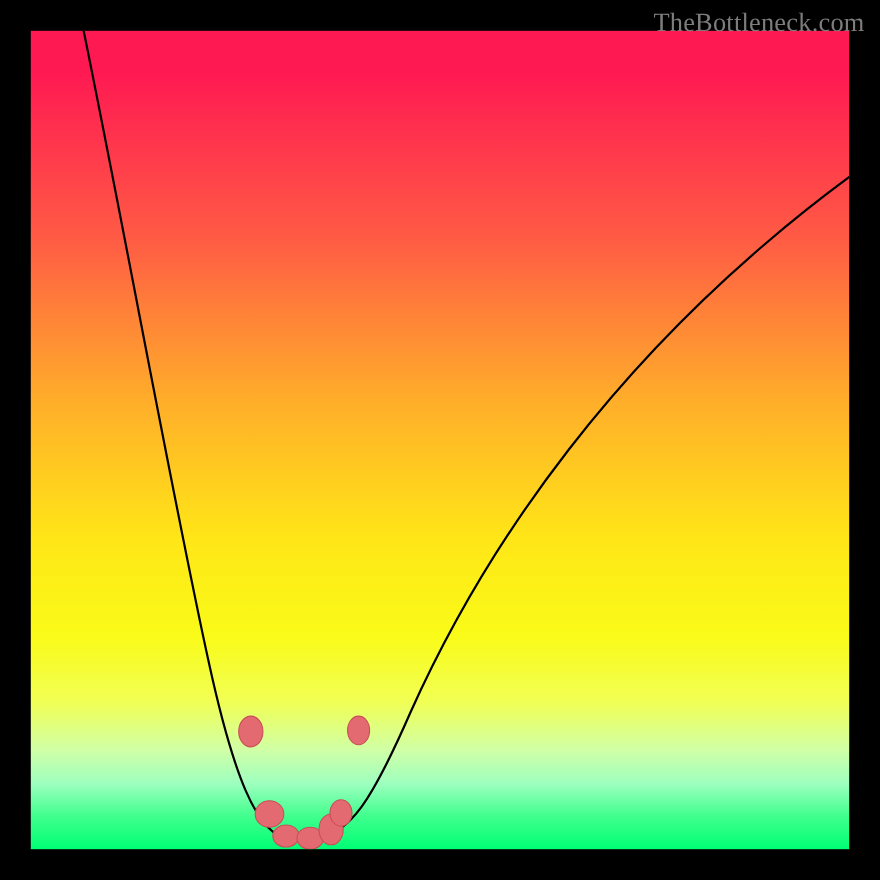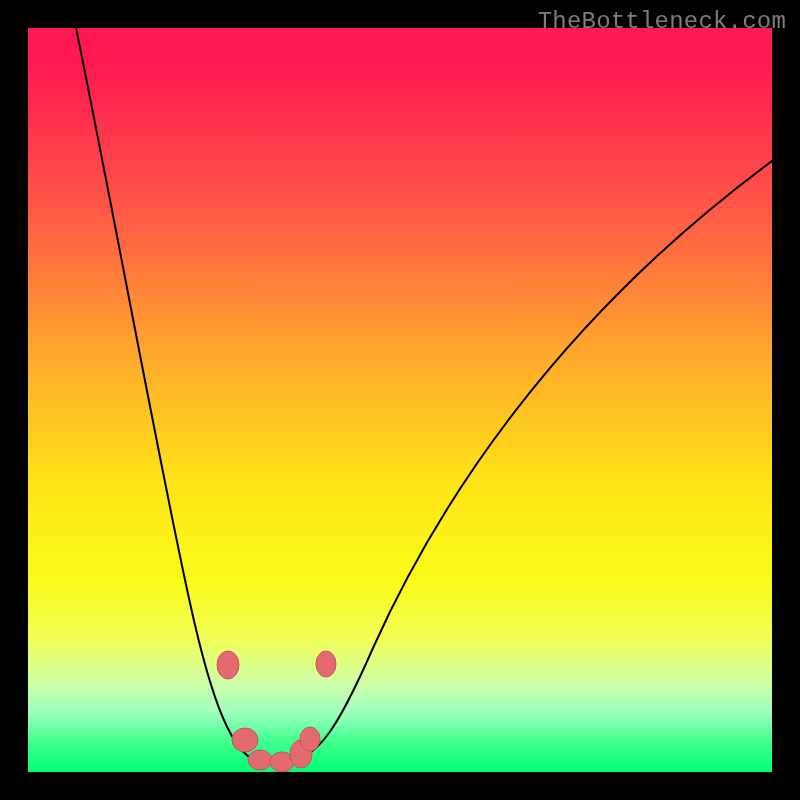--- a/index.html
+++ b/index.html
@@ -29,21 +29,21 @@
       #40ff8d 96%,
       #00ff74 100%
     );
     overflow: hidden;
   }
   .watermark {
     position: absolute;
     top: 8px;
     right: 14px;
     color: #7d7d7d;
-    font-family: Liberation Mono, monospace;
+    font-family: Liberation Serif, serif;
     font-size: 24px;
     letter-spacing: 0.2px;
   }
   svg.curves {
     position: absolute;
     inset: 0;
     width: 744px;
     height: 744px;
   }
   .curve {

